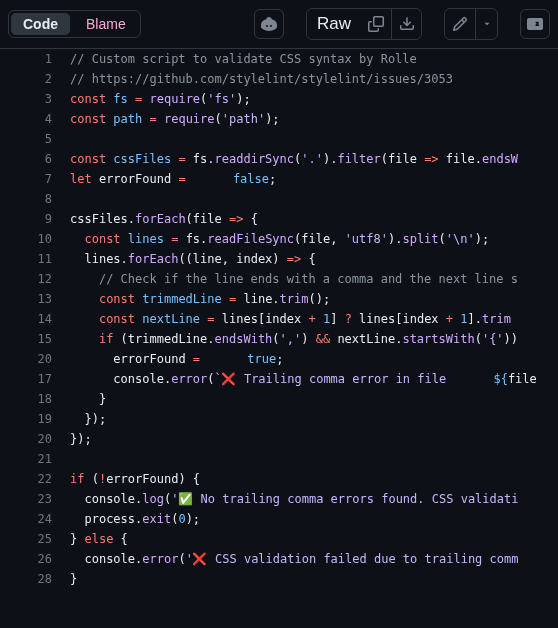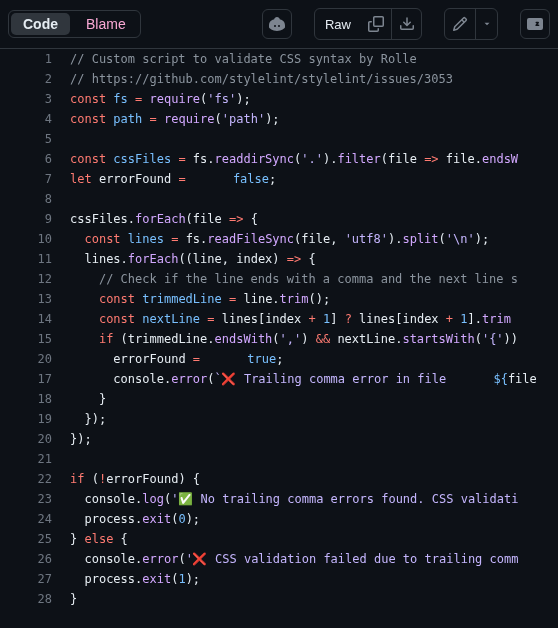--- a/index.html
+++ b/index.html
@@ -60,21 +60,21 @@
     border: 1px solid #30363d;
     border-radius: 6px;
     overflow: hidden;
   }
   .iconbtn-group .iconbtn { border: none; border-radius: 0; }
   .iconbtn-group .iconbtn + .iconbtn { border-left: 1px solid #30363d; }
   .rawbtn {
     background: transparent;
     border: none;
     color: #e6edf3;
-    font-size: 13px;
+    font-size: 17px;
     padding: 0 10px;
     height: 30px;
     cursor: pointer;
     font-family: inherit;
   }
   svg { display: block; }
   .codewrap {
     border-top: 1px solid #30363d;
     font-family: ui-monospace, SFMono-Regular, "SF Mono", Menlo, Consolas, monospace;
     font-size: 12px;
@@ -261,20 +261,16 @@
     </div>
     <div class="row">
       <div class="ln">25</div>
       <div class="code"><span>} </span><span class="c-kw">else</span><span> {</span></div>
     </div>
     <div class="row">
       <div class="ln">26</div>
       <div class="code">  <span class="c-var">console</span><span>.</span><span class="c-fn">error</span><span>(</span><span class="c-str">'❌ CSS validation failed due to trailing comm</span></div>
     </div>
     <div class="row">
-      <div class="ln">27</div>
-      <div class="code">  <span class="c-var">process</span><span>.</span><span class="c-fn">exit</span><span>(</span><span class="c-num">1</span><span>);</span></div>
-    </div>
-    <div class="row">
       <div class="ln">28</div>
       <div class="code"><span>}</span></div>
     </div>
   </div>
 
 </body></html>

